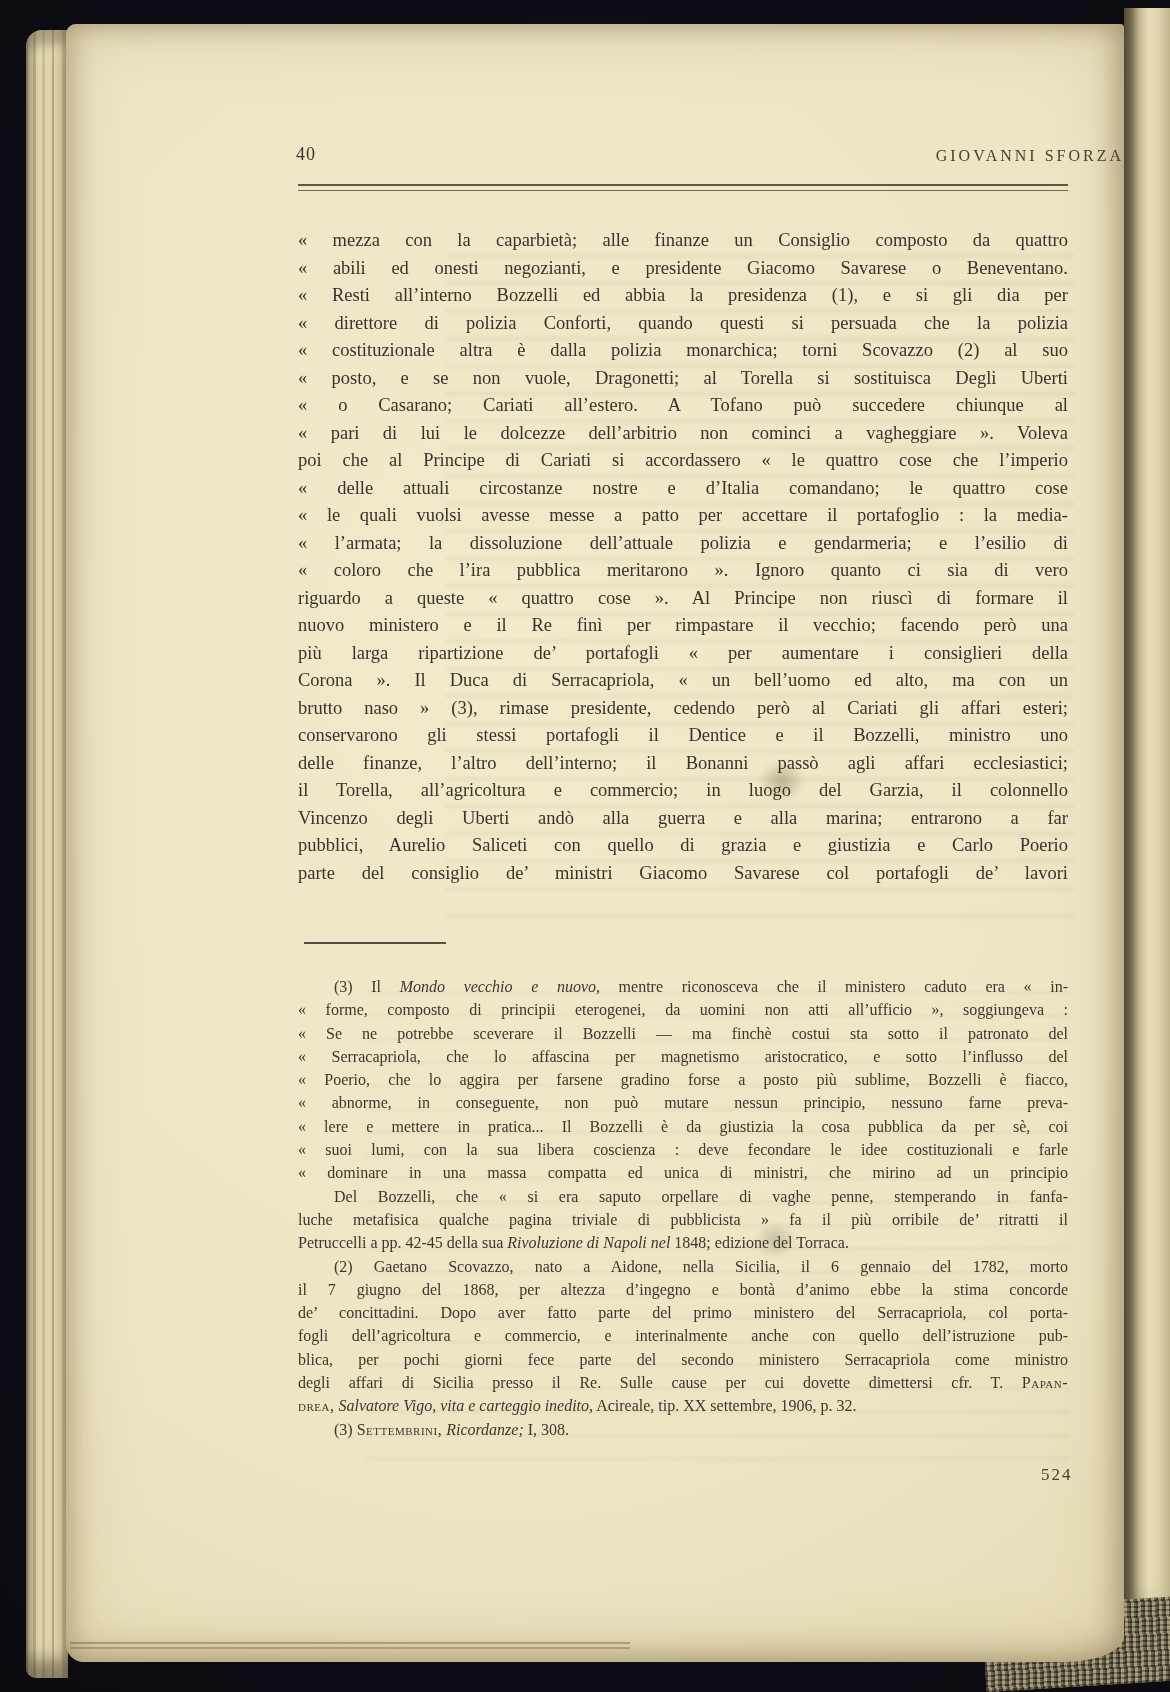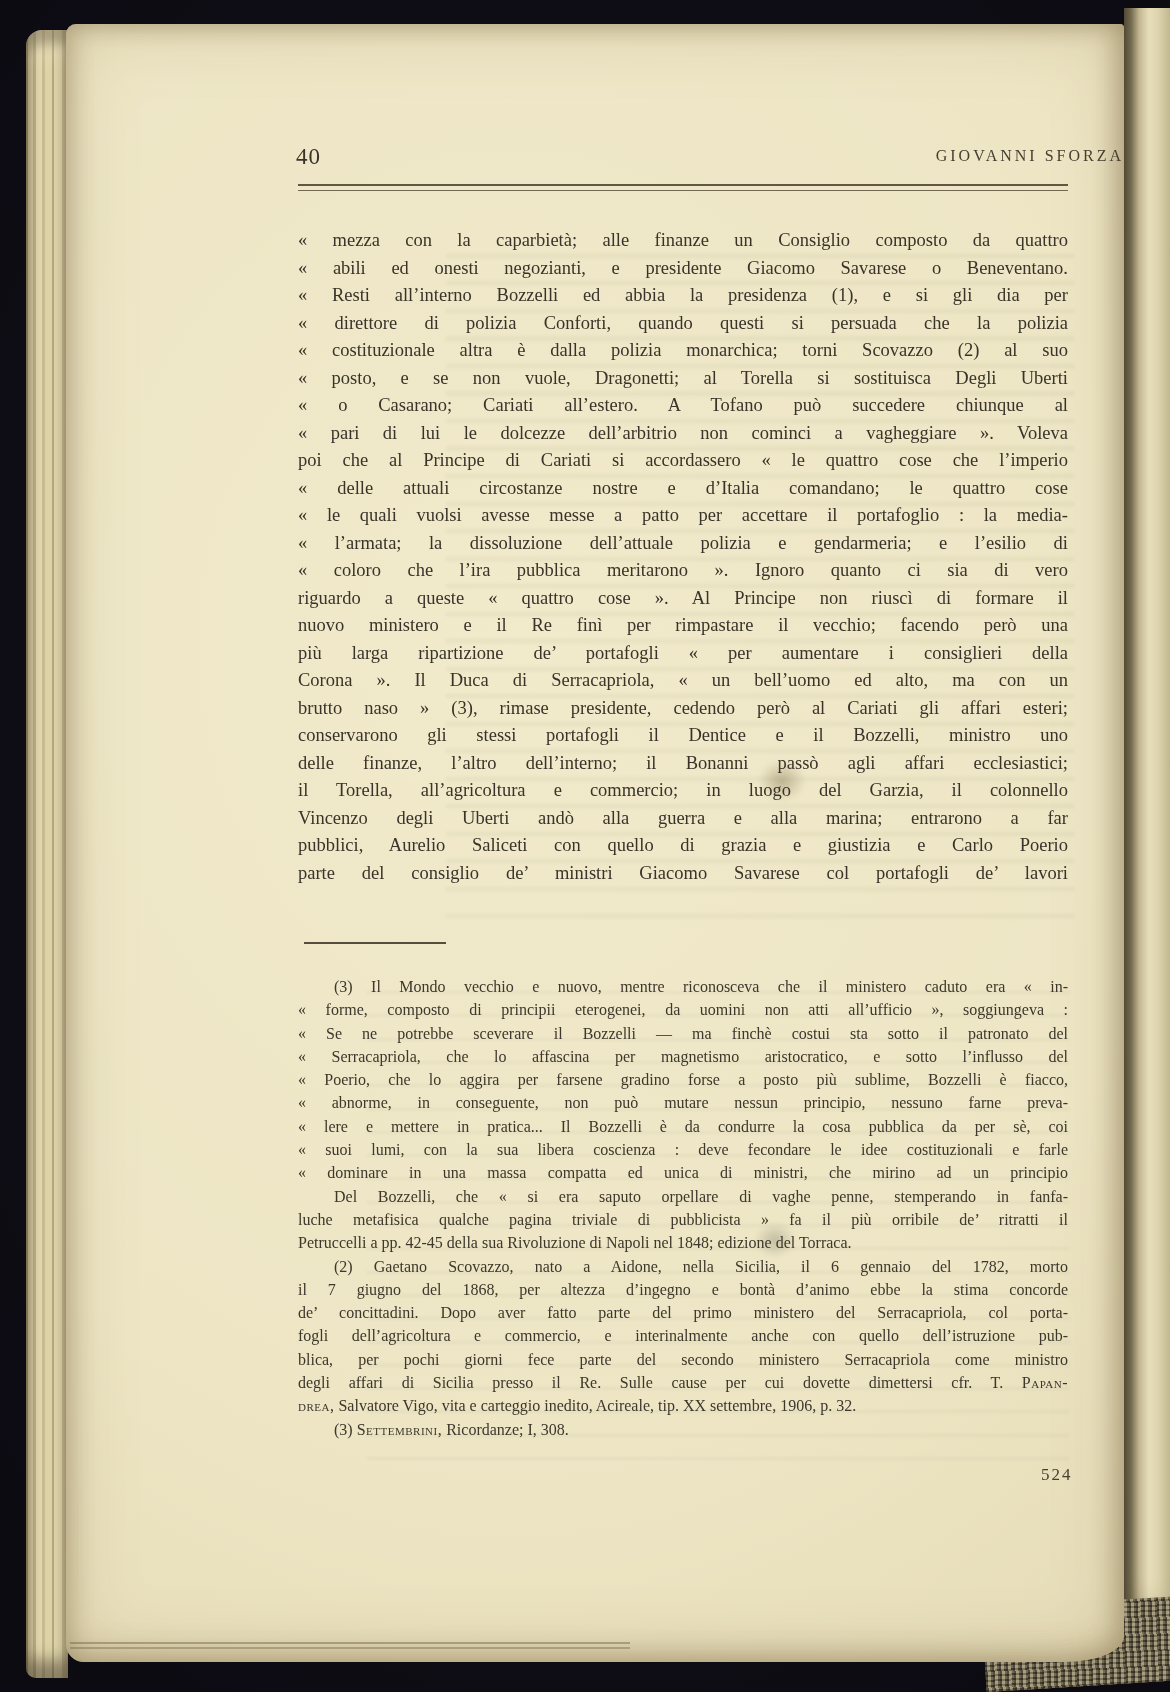--- a/index.html
+++ b/index.html
@@ -26,33 +26,33 @@
       repeating-linear-gradient(90deg, rgba(32,28,20,.55) 0 2px, rgba(196,186,152,.40) 2px 5px, rgba(45,40,28,.35) 5px 7px),
       repeating-linear-gradient(0deg, rgba(28,24,17,.55) 0 2px, rgba(178,168,134,.35) 2px 5px),
       #847b61;}
   
   .paper{position:absolute;left:66px;top:24px;width:1058px;height:1638px;z-index:3;
     border-radius:10px 4px 60px 18px / 10px 4px 26px 18px;
     background:radial-gradient(130% 100% at 42% 38%, #f1eacb 0%, #ede5c4 50%, #e6dcb8 75%, #dacea5 94%, #cfc299 100%);
     box-shadow:inset 0 0 70px rgba(145,125,82,.28), inset -10px 0 22px rgba(120,100,62,.30),
                inset 0 -12px 28px rgba(120,100,62,.22), inset 10px 6px 20px rgba(150,130,88,.20);
     color:#39332a;}
-  .pagenum{position:absolute;left:230px;top:120px;font-size:23px;letter-spacing:1px;}
+  .pagenum{position:absolute;left:230px;top:120px;font-size:18px;letter-spacing:1px;}
   .runtitle{position:absolute;left:0;right:0;top:123px;text-align:right;font-size:16px;
     letter-spacing:3px;color:#453f31;}
   .dblrule{position:absolute;left:232px;top:160px;width:770px;height:4px;
     border-top:2px solid rgba(72,62,46,.85);border-bottom:1.5px solid rgba(72,62,46,.75);}
   .bodytext{position:absolute;left:232px;top:203px;width:770px;font-size:18.5px;}
   .bodytext .line{height:27.5px;line-height:27.5px;}
   .footnotes{position:absolute;left:232px;top:951px;width:770px;font-size:16px;color:#3d372c;}
   .footnotes .line{height:23.3px;line-height:23.3px;}
   .line{text-align:justify;text-align-last:justify;overflow:hidden;white-space:normal;}
   .line.nojust{text-align-last:left;}
   .line.ind{text-indent:36px;}
-  .i{}
+  .i{font-style:italic;}
   .sc{font-variant:small-caps;letter-spacing:.5px;}
   .fnsep{position:absolute;left:238px;top:918px;width:142px;border-top:2px solid rgba(70,60,44,.9);}
   .signature{position:absolute;left:975px;top:1441px;font-size:17px;letter-spacing:2px;color:#46402f;}
   
   .ghost{position:absolute;pointer-events:none;filter:blur(1.6px);}
   .ghost.g1{left:380px;top:216px;width:628px;height:690px;opacity:.5;
     background:repeating-linear-gradient(180deg, rgba(0,0,0,0) 0 14px, rgba(118,134,100,.16) 14px 18px, rgba(0,0,0,0) 18px 27.5px);}
   .ghost.g2{left:300px;top:956px;width:704px;height:500px;opacity:.45;
     background:repeating-linear-gradient(180deg, rgba(0,0,0,0) 0 11px, rgba(118,134,100,.15) 11px 14px, rgba(0,0,0,0) 14px 23.3px);}
   .stain{position:absolute;border-radius:50%;filter:blur(2px);}
@@ -113,21 +113,21 @@
     <div class="fnsep"></div>
 
     <div class="footnotes">
 
     <div class="line ind"><span>(3) Il </span><span class="i">Mondo vecchio e nuovo,</span><span> mentre riconosceva che il ministero caduto era « in-</span></div>
         <div class="line"><span>« forme, composto di principii eterogenei, da uomini non atti all’ufficio », soggiungeva :</span></div>
         <div class="line"><span>« Se ne potrebbe sceverare il Bozzelli — ma finchè costui sta sotto il patronato del</span></div>
         <div class="line"><span>« Serracapriola, che lo affascina per magnetismo aristocratico, e sotto l’influsso del</span></div>
         <div class="line"><span>« Poerio, che lo aggira per farsene gradino forse a posto più sublime, Bozzelli è fiacco,</span></div>
         <div class="line"><span>« abnorme, in conseguente, non può mutare nessun principio, nessuno farne preva-</span></div>
-        <div class="line"><span>« lere e mettere in pratica... Il Bozzelli è da condurre la cosa pubblica da per sè, coi</span></div>
+        <div class="line"><span>« lere e mettere in pratica... Il Bozzelli è da giustizia la cosa pubblica da per sè, coi</span></div>
         <div class="line"><span>« suoi lumi, con la sua libera coscienza : deve fecondare le idee costituzionali e farle</span></div>
         <div class="line"><span>« dominare in una massa compatta ed unica di ministri, che mirino ad un principio</span></div>
         <div class="line ind"><span>Del Bozzelli, che « si era saputo orpellare di vaghe penne, stemperando in fanfa-</span></div>
         <div class="line"><span>luche metafisica qualche pagina triviale di pubblicista » fa il più orribile de’ ritratti il</span></div>
         <div class="line nojust"><span>Petruccelli a pp. 42-45 della sua </span><span class="i">Rivoluzione di Napoli nel</span><span> 1848; edizione del Torraca.</span></div>
         <div class="line ind"><span>(2) Gaetano Scovazzo, nato a Aidone, nella Sicilia, il 6 gennaio del 1782, morto</span></div>
         <div class="line"><span>il 7 giugno del 1868, per altezza d’ingegno e bontà d’animo ebbe la stima concorde</span></div>
         <div class="line"><span>de’ concittadini. Dopo aver fatto parte del primo ministero del Serracapriola, col porta-</span></div>
         <div class="line"><span>fogli dell’agricoltura e commercio, e interinalmente anche con quello dell’istruzione pub-</span></div>
         <div class="line"><span>blica, per pochi giorni fece parte del secondo ministero Serracapriola come ministro</span></div>

